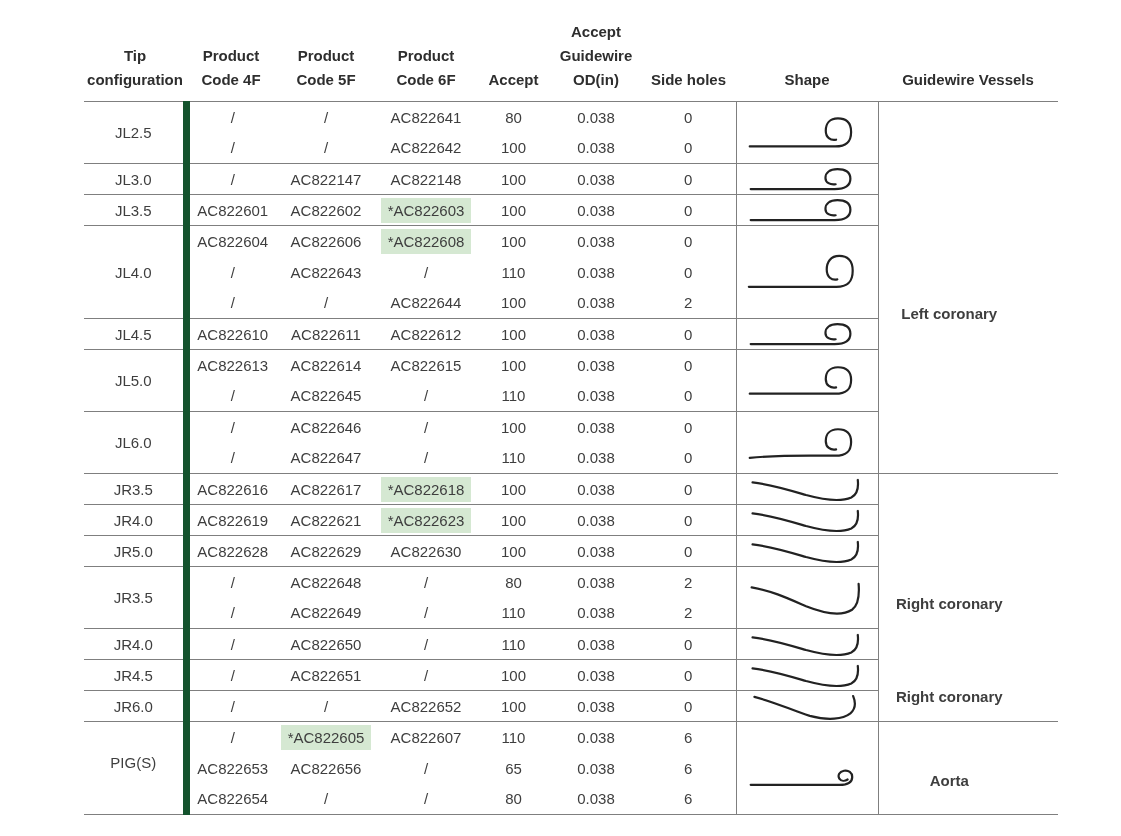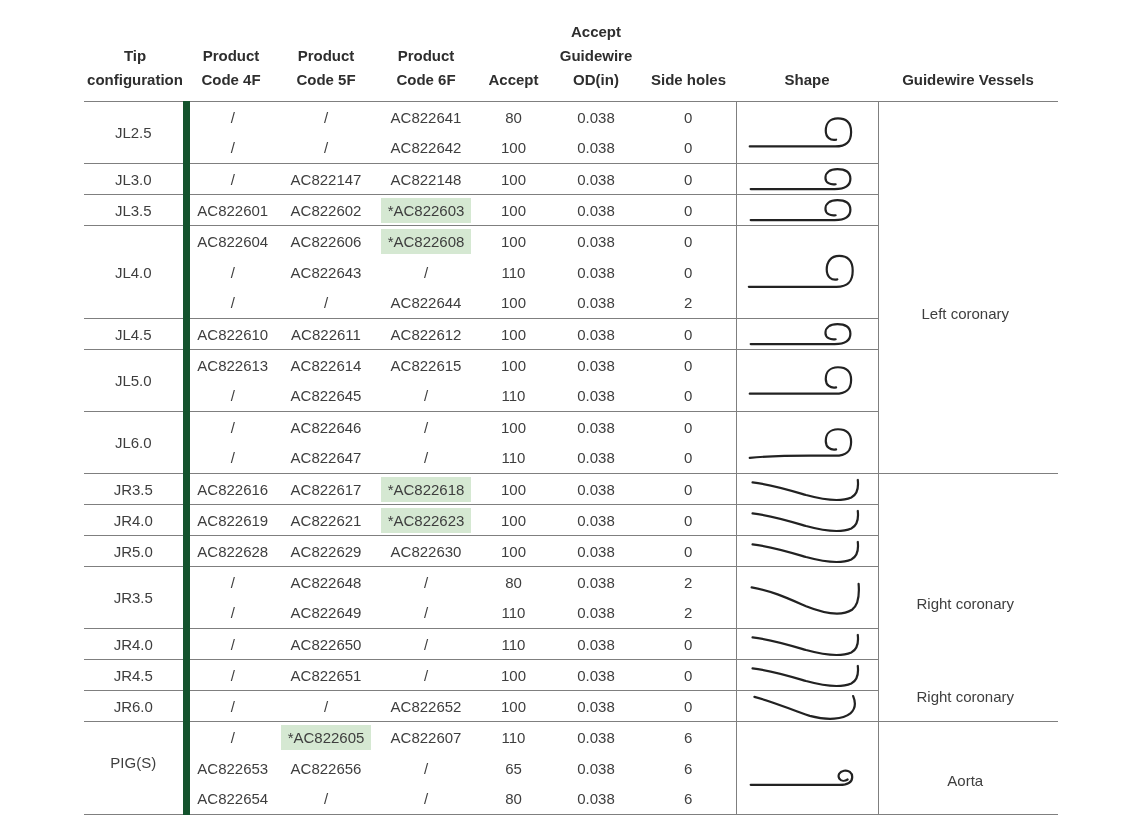--- a/index.html
+++ b/index.html
@@ -11,22 +11,22 @@
                 vertical-align:bottom;padding:0 2px 9px 2px;border-bottom:1px solid #7f7f7f;
                 white-space:pre-line;line-height:24px;}
   table.spec td{font-size:15px;color:#3e3e3e;text-align:center;vertical-align:middle;padding:0;}
   table.spec thead tr{height:68px;}
   table.spec tbody tr{height:31px;}
   .c-tip{border-right:7px solid #14532d;}
   .c-shape{border-left:1px solid #7f7f7f;border-right:1px solid #7f7f7f;}
   tr.gt > td{border-top:1px solid #7f7f7f;}
   .hl{display:inline-block;background:#d5e8d2;padding:4px 7px;}
   .c-ves{position:relative;}
-  .vlab{position:absolute;left:16px;width:100%;text-align:center;font-size:15px;
-        color:#3e3e3e;line-height:18px;padding-right:38px;box-sizing:border-box;}
+  .vlab{position:absolute;left:0;width:100%;text-align:center;font-size:15px;
+        color:#3e3e3e;line-height:18px;padding-right:38px;box-sizing:border-box;font-weight:bold;}
   .tip-rel{position:relative;}
   .tlab{position:absolute;left:0;width:100%;text-align:center;font-size:15px;
         color:#3e3e3e;line-height:18px;}
   .shape-cell svg{display:block;margin:0 auto;}
   .shape-cell{vertical-align:middle;}
   .pig-pad{padding-top:16px !important;}
   path.curve{fill:none;stroke:#222222;stroke-width:2.2;stroke-linecap:round;
              vector-effect:non-scaling-stroke;}
 </style>
 </head>

